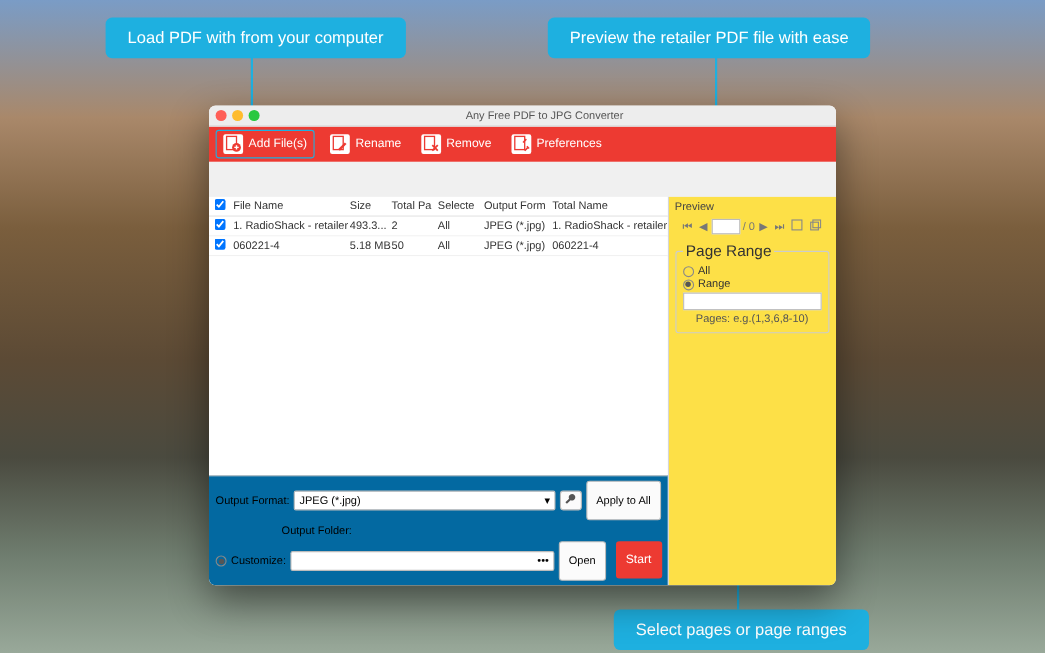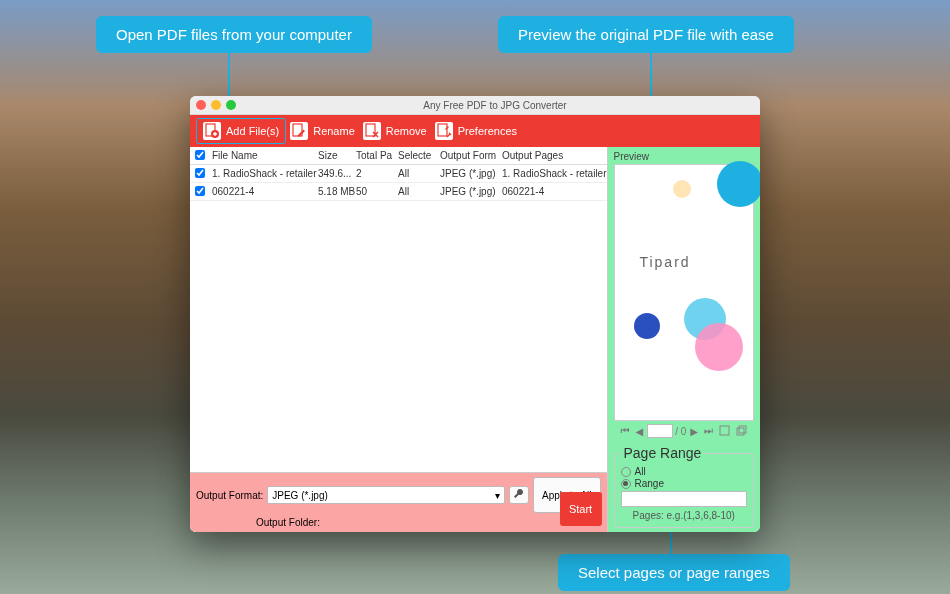--- a/index.html
+++ b/index.html
@@ -44,40 +44,41 @@
   position: relative;
 }
 .tl { width: 10px; height: 10px; border-radius: 50%; margin-right: 5px; }
 .tl.r{background:#ff5f57}.tl.y{background:#febc2e}.tl.g{background:#28c840}
 .titlebar-title { position:absolute; left:0; right:0; text-align:center; font-size:10px; color:#555;margin-left:40px; }
 .toolbar {
   height: 32px;
   background: #ed3a32;
   display: flex; align-items: center;
   padding: 0 6px;
+  gap: 10px;
 }
 .tbtn { display:flex; align-items:center; gap:5px; color:#fff; font-size:11px; cursor:pointer; padding:2px 4px; }
 .tbtn.hilite { border:1px solid #1eb0e0; border-radius:3px; padding:3px 6px; }
 .ticon { width:18px; height:18px; background:#fff; border-radius:2px; position:relative; flex:none; }
 .ticon svg { position:absolute; inset:0; }
-.content { flex:1; display:flex; min-height:0; }
+.content { flex:1; display:flex; min-height:0;margin-top:32px; }
 .left { flex:1; display:flex; flex-direction:column; border-right:1px solid #ccc; background:#fff; min-width:0; }
-.right { width:165px; background:#86efac; display:flex; flex-direction:column; padding:4px 6px; }
+.right { width:165px; background:#fde047; display:flex; flex-direction:column; padding:4px 6px; }
 .thead, .trow { display:flex; align-items:center; font-size:10px; }
 .thead { background:#fff; border-bottom:1px solid #ddd; height:18px; color:#333; }
 .trow { height:18px; border-bottom:1px solid #eee; color:#333; background:#fff; }
 .tfill { flex:1; background:#fff; }
 .c-chk{width:20px;text-align:center}
 .c-name{width:108px;padding-left:2px;overflow:hidden;white-space:nowrap}
 .c-size{width:38px}
 .c-pages{width:42px}
 .c-sel{width:42px}
 .c-fmt{width:62px}
 .c-out{flex:1;overflow:hidden;white-space:nowrap}
-.bottombar { border-top:1px solid #ccc; background:#fca5a5; padding:4px 6px; display:flex; flex-direction:column; gap:4px; font-size:10px; }
+.bottombar { border-top:1px solid #ccc; background:#0369a1; padding:4px 6px; display:flex; flex-direction:column; gap:4px; font-size:10px; }
 .brow { display:flex; align-items:center; gap:4px; }
 .select { flex:1; height:18px; border:1px solid #bbb; background:#fff; display:flex; align-items:center; justify-content:space-between; padding:0 4px; border-radius:2px; }
 .btn { height:36px; padding:0 8px; border:1px solid #bbb; background:#fbfbfb; border-radius:3px; display:flex; align-items:center; cursor:pointer; }
 .iconbtn { width:20px; height:18px; border:1px solid #bbb; background:#fbfbfb; border-radius:3px; display:flex; align-items:center; justify-content:center; cursor:pointer; }
 .startbtn { position:absolute; right:6px; bottom:6px; width:42px; height:34px; background:#ed3a32; color:#fff; border-radius:3px; display:flex; align-items:center; justify-content:center; font-size:11px; cursor:pointer; }
 .leftwrap{position:relative; flex:1; display:flex; min-height:0;}
 .leftinner{flex:1; display:flex; flex-direction:column; min-height:0;}
 .preview-label{font-size:10px;color:#444;margin-bottom:2px}
 .preview-box{flex:1;border:1px solid #ccc;background:#fff;position:relative;min-height:140px}
 .circle{position:absolute;border-radius:50%}
@@ -90,24 +91,24 @@
 .radio-row{display:flex;align-items:center;gap:4px;margin:1px 0}
 .rrad{width:10px;height:10px;border:1px solid #888;border-radius:50%;display:inline-flex;align-items:center;justify-content:center}
 .rrad.sel::after{content:"";width:5px;height:5px;background:#555;border-radius:50%}
 .range-in{width:100%;height:16px;border:1px solid #bbb;background:#fff;margin-top:2px}
 .hint{font-size:10px;color:#555;text-align:center;margin-top:3px}
 input[type=checkbox]{width:10px;height:10px}
 </style>
 </head>
 <body>
 
-<div class="callout" style="left:96px;top:16px">Open PDF files from your computer</div>
+<div class="callout" style="left:96px;top:16px">Load PDF with from your computer</div>
 <div class="callout-line" style="left:228px;top:52px;height:60px"></div>
 
-<div class="callout" style="left:498px;top:16px">Preview the original PDF file with ease</div>
+<div class="callout" style="left:498px;top:16px">Preview the retailer PDF file with ease</div>
 <div class="callout-line" style="left:650px;top:52px;height:100px"></div>
 
 <div class="callout" style="left:558px;top:554px">Select pages or page ranges</div>
 <div class="callout-line" style="left:670px;top:520px;height:34px"></div>
 
 <div class="window">
   <div class="titlebar">
     <div class="tl r"></div>
     <div class="tl y"></div>
     <div class="tl g"></div>
@@ -159,27 +160,27 @@
     <div class="leftwrap">
     <div class="leftinner">
     <div class="left">
       <div class="thead">
         <div class="c-chk"><input type="checkbox" checked="" style=""></div>
         <div class="c-name">File Name</div>
         <div class="c-size">Size</div>
         <div class="c-pages">Total Pa</div>
         <div class="c-sel">Selecte</div>
         <div class="c-fmt">Output Form</div>
-        <div class="c-out">Output Pages</div>
+        <div class="c-out">Total Name</div>
       </div>
       <div id="rows">
               <div class="trow">
                 <div class="c-chk"><input type="checkbox" checked="" style=""></div>
                 <div class="c-name">1. RadioShack - retailer</div>
-                <div class="c-size">349.6...</div>
+                <div class="c-size">493.3...</div>
                 <div class="c-pages">2</div>
                 <div class="c-sel">All</div>
                 <div class="c-fmt">JPEG (*.jpg)</div>
                 <div class="c-out">1. RadioShack - retailer</div>
               </div>
               <div class="trow">
                 <div class="c-chk"><input type="checkbox" checked="" style=""></div>
                 <div class="c-name">060221-4</div>
                 <div class="c-size">5.18 MB</div>
                 <div class="c-pages">50</div>
@@ -203,36 +204,37 @@
                       <path d="M7 1a3 3 0 0 0-2.7 4.3L1 8.6 2.4 10l3.3-3.3A3 3 0 1 0 7 1z" fill="#555"></path>
                     </svg>
             </span>
           </div>
           <div class="btn">Apply to All</div>
         </div>
         <div class="brow" style="padding-right:50px">
           <span style="width:56px"></span>
           <span>Output Folder:</span>
         </div>
+        <div class="brow" style="padding-right:50px">
+          <span class="rrad sel"></span>
+          <span>Customize:</span>
+          <div class="select">
+            <span></span>
+                  <span>•••</span>
+          </div>
+          <div class="btn">Open</div>
+        </div>
         <div class="startbtn">Start</div>
       </div>
     </div>
     </div>
     </div>
 
     <div class="right">
       <div class="preview-label">Preview</div>
-      <div class="preview-box">
-        <div class="circle" style="left:42%;top:6%;width:18px;height:18px;background:#ffe4b5"></div>
-        <div class="circle" style="right:-10px;top:-4px;width:46px;height:46px;background:#1eb0e0"></div>
-        <div class="preview-text">Tipard</div>
-        <div class="circle" style="left:14%;top:58%;width:26px;height:26px;background:#2a4fbf"></div>
-        <div class="circle" style="left:50%;top:52%;width:42px;height:42px;background:#6fd3ef"></div>
-        <div class="circle" style="left:58%;top:62%;width:48px;height:48px;background:#ff8fc1;opacity:.85"></div>
-      </div>
       <div class="pnav">
         <span class="navb">⏮</span>
         <span class="navb">◀</span>
         <span class="pg"></span>
         <span>/ 0</span>
         <span class="navb">▶</span>
         <span class="navb">⏭</span>
         <span class="navb">
           <svg width="11" height="11" viewBox="0 0 11 11">
               <rect x="1" y="1" width="9" height="9" fill="none" stroke="#888"></rect>

